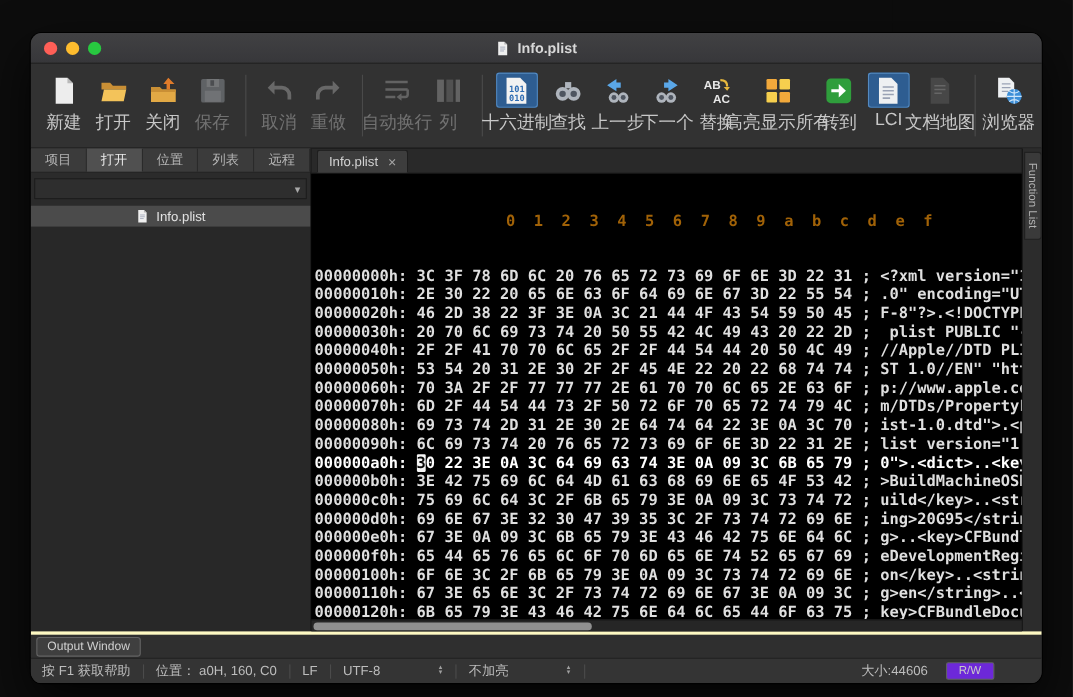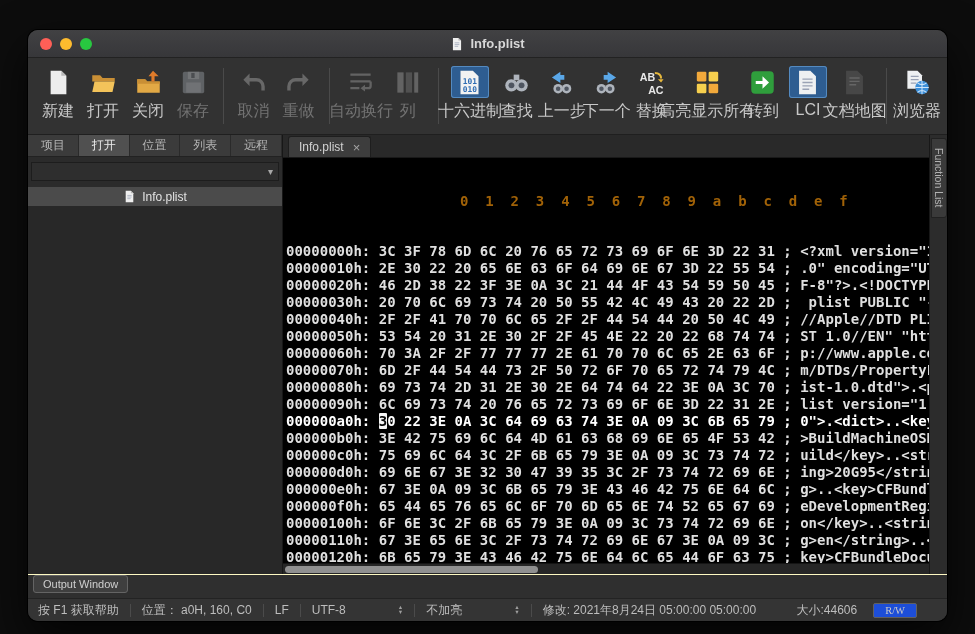--- a/index.html
+++ b/index.html
@@ -63,33 +63,33 @@
   .hex-row { height:17px; }
   .cursor-row { color:#ffffff; }
   .caret { background:#f6f6f6; color:#0a0a0a; border-radius:1px; }
   .hscroll { height:11px; flex:none; background:#262626; border-top:1px solid #141414; position:relative; }
   .hscroll .thumb { position:absolute; left:2px; top:2px; height:7px; width:253px; background:#909090; border-radius:4px; }
   .rightstrip { width:18px; flex:none; background:#2c2c2c; border-left:1px solid #181818;
                 display:flex; flex-direction:column; align-items:center; padding-top:3px; }
   .vtab { writing-mode:vertical-rl; font-size:10.5px; color:#b2b2b2; background:#3a3a3a;
           border:1px solid #212121; padding:9px 1px; border-radius:0 3px 3px 0; white-space:nowrap; }
   
-  .outputrow { height:24px; flex:none; background:#2f2f2f; border-top:1px solid #fef9c3;
-               display:flex; align-items:flex-start; padding-left:5px; }
+  .outputrow { height:24px; flex:none; background:#2f2f2f; border-top:3px solid #fef9c3;
+               display:flex; align-items:center; padding-left:5px; }
   .output-btn { font-size:11px; color:#cfcfcf; background:#3f3f3f; border:1px solid #646464;
                 border-radius:3px; padding:2px 9px; }
   .statusbar { height:23px; flex:none; background:#343434; border-top:1px solid #232323;
                display:flex; align-items:center; font-size:12px; color:#bdbdbd; padding:0 10px; }
   .ssep { width:1px; height:13px; background:#4b4b4b; margin:0 11px; flex:none; }
   .status-combo { display:inline-flex; align-items:center;gap:46px; }
   .spin { display:inline-flex; flex-direction:column; margin-left:6px; }
   .spin span { display:block; font-size:5.5px; line-height:5px; color:#9f9f9f; }
   .status-size { margin-left:auto; }
-  .rw { border:1px solid #606060; background:#1d4ed8; border-radius:2px; padding:1px 11px;
-        font-size:10.5px; margin-left:16px; margin-right:20px; color:#c9c9c9;font-family:Liberation Serif, serif; }
+  .rw { border:1px solid #606060; background:#6d28d9; border-radius:2px; padding:1px 11px;
+        font-size:10.5px; margin-left:16px; margin-right:33px; color:#c9c9c9; }
 </style>
 </head>
 <body>
 
 <div class="desktop">
   <div class="window">
 
     <div class="titlebar">
       <div class="lights">
         <span class="light" style="background:#ff5f57"></span>
@@ -364,19 +364,18 @@
       </span>
       <span class="ssep"></span>
       <span class="status-combo">
         <span>不加亮</span>
         <span class="spin">
             <span>▲</span>
             <span>▼</span>
           </span>
       </span>
       <span class="ssep"></span>
-      <span>修改: 2021年8月24日 05:00:00 05:00:00</span>
       <span class="status-size">大小:44606</span>
       <span class="rw">R/W</span>
     </div>
 
   </div>
 </div>
 
 </body></html>

